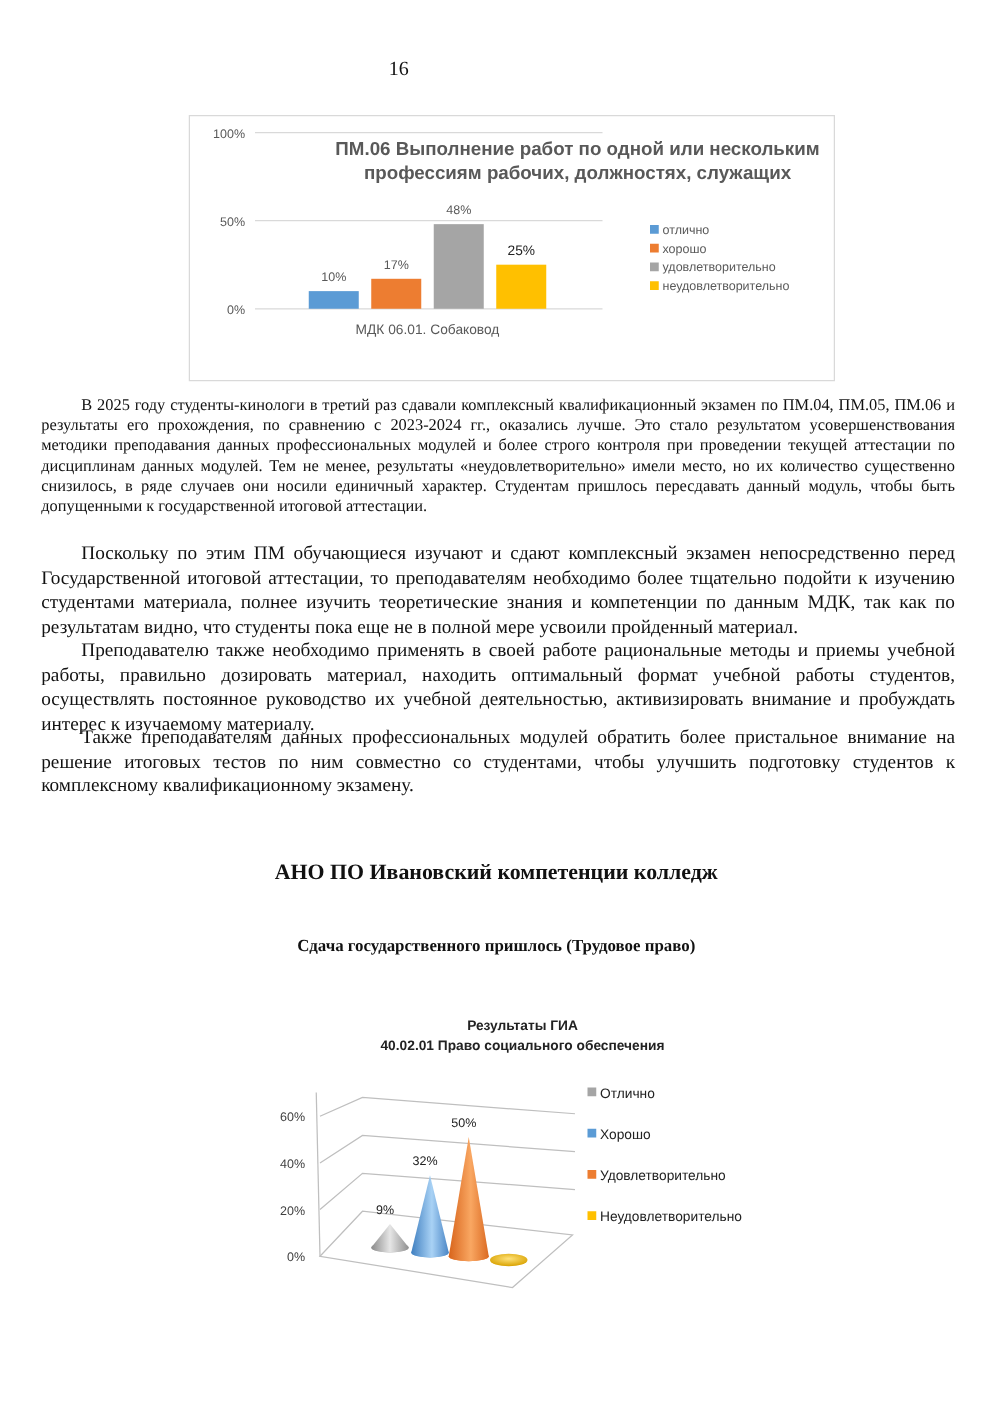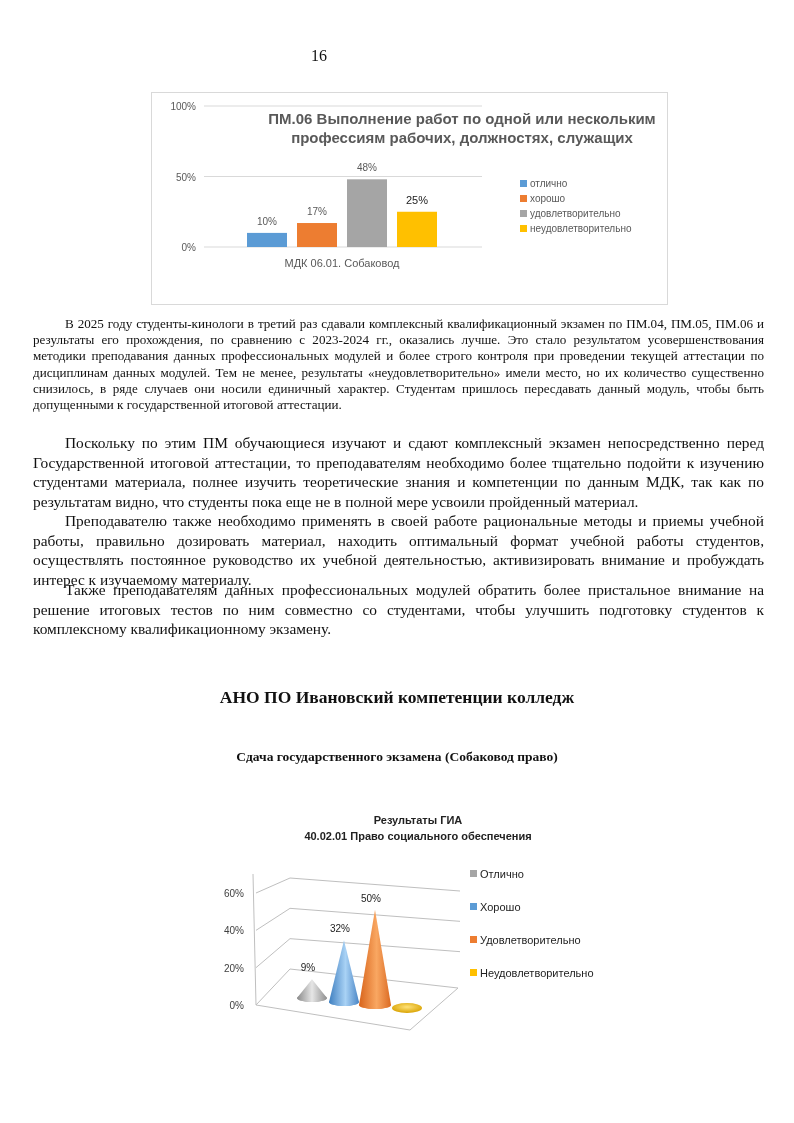--- a/index.html
+++ b/index.html
@@ -66,21 +66,21 @@
 </div>
 
 <p class="p-small" style="top:316px;">В 2025 году студенты-кинологи в третий раз сдавали комплексный квалификационный экзамен по ПМ.04, ПМ.05, ПМ.06 и результаты его прохождения, по сравнению с 2023-2024 гг., оказались лучше. Это стало результатом усовершенствования методики преподавания данных профессиональных модулей и более строго контроля при проведении текущей аттестации по дисциплинам данных модулей. Тем не менее, результаты «неудовлетворительно» имели место, но их количество существенно снизилось, в ряде случаев они носили единичный характер. Студентам пришлось пересдавать данный модуль, чтобы быть допущенными к государственной итоговой аттестации.</p>
 <p class="p-big" style="top:433px;">Поскольку по этим ПМ обучающиеся изучают и сдают комплексный экзамен непосредственно перед Государственной итоговой аттестации, то преподавателям необходимо более тщательно подойти к изучению студентами материала, полнее изучить теоретические знания и компетенции по данным МДК, так как по результатам видно, что студенты пока еще не в полной мере усвоили пройденный материал.</p>
 <p class="p-big" style="top:511px;">Преподавателю также необходимо применять в своей работе рациональные методы и приемы учебной работы, правильно дозировать материал, находить оптимальный формат учебной работы студентов, осуществлять постоянное руководство их учебной деятельностью, активизировать внимание и пробуждать интерес к изучаемому материалу.</p>
 <p class="p-big" style="top:580px;">Также преподавателям данных профессиональных модулей обратить более пристальное внимание на решение итоговых тестов по ним совместно со студентами, чтобы улучшить подготовку студентов к комплексному квалификационному экзамену.</p>
 
 <div class="heading">
   <div>АНО ПО Ивановский компетенции колледж</div>
 </div>
-<div class="subheading">Сдача государственного экзамена (Собаковод право)</div>
+<div class="subheading">Сдача государственного пришлось (Трудовое право)</div>
 
 <div class="chart2">
   <svg id="chart2-svg" width="420" height="230" class="sans">
     <defs>
       <linearGradient id="g-gray" x1="0" x2="1" y1="0" y2="0">
         <stop offset="0" stop-color="#8a8a8a"></stop>
           <stop offset="0.5" stop-color="#e6e6e6"></stop>
           <stop offset="1" stop-color="#8f8f8f"></stop>
       </linearGradient>
       <linearGradient id="g-blue" x1="0" x2="1" y1="0" y2="0">

